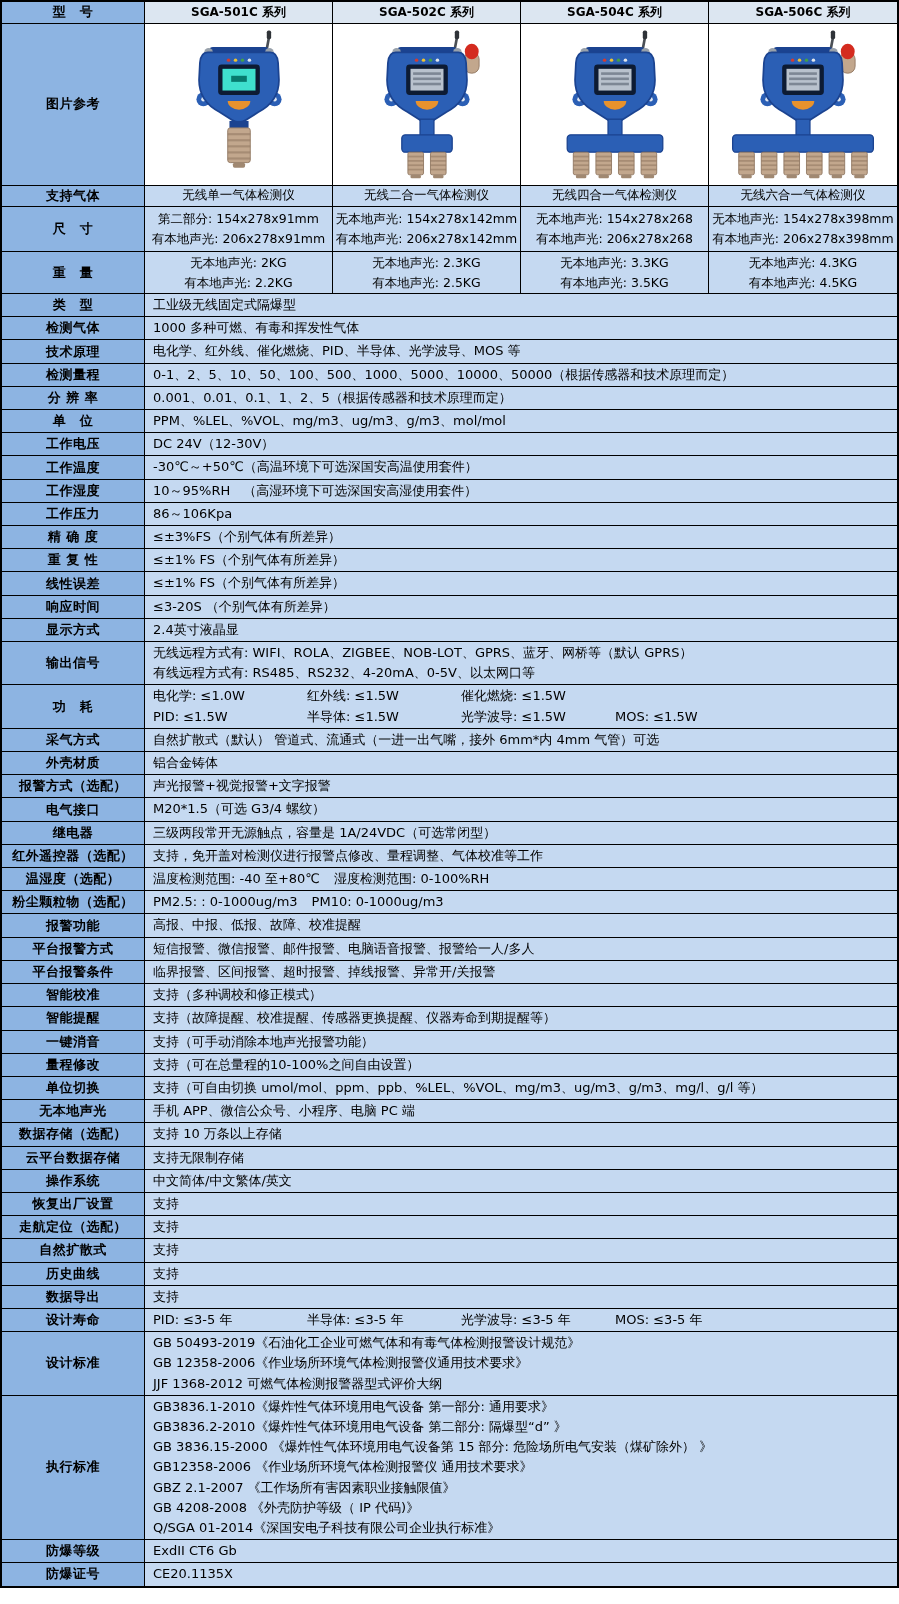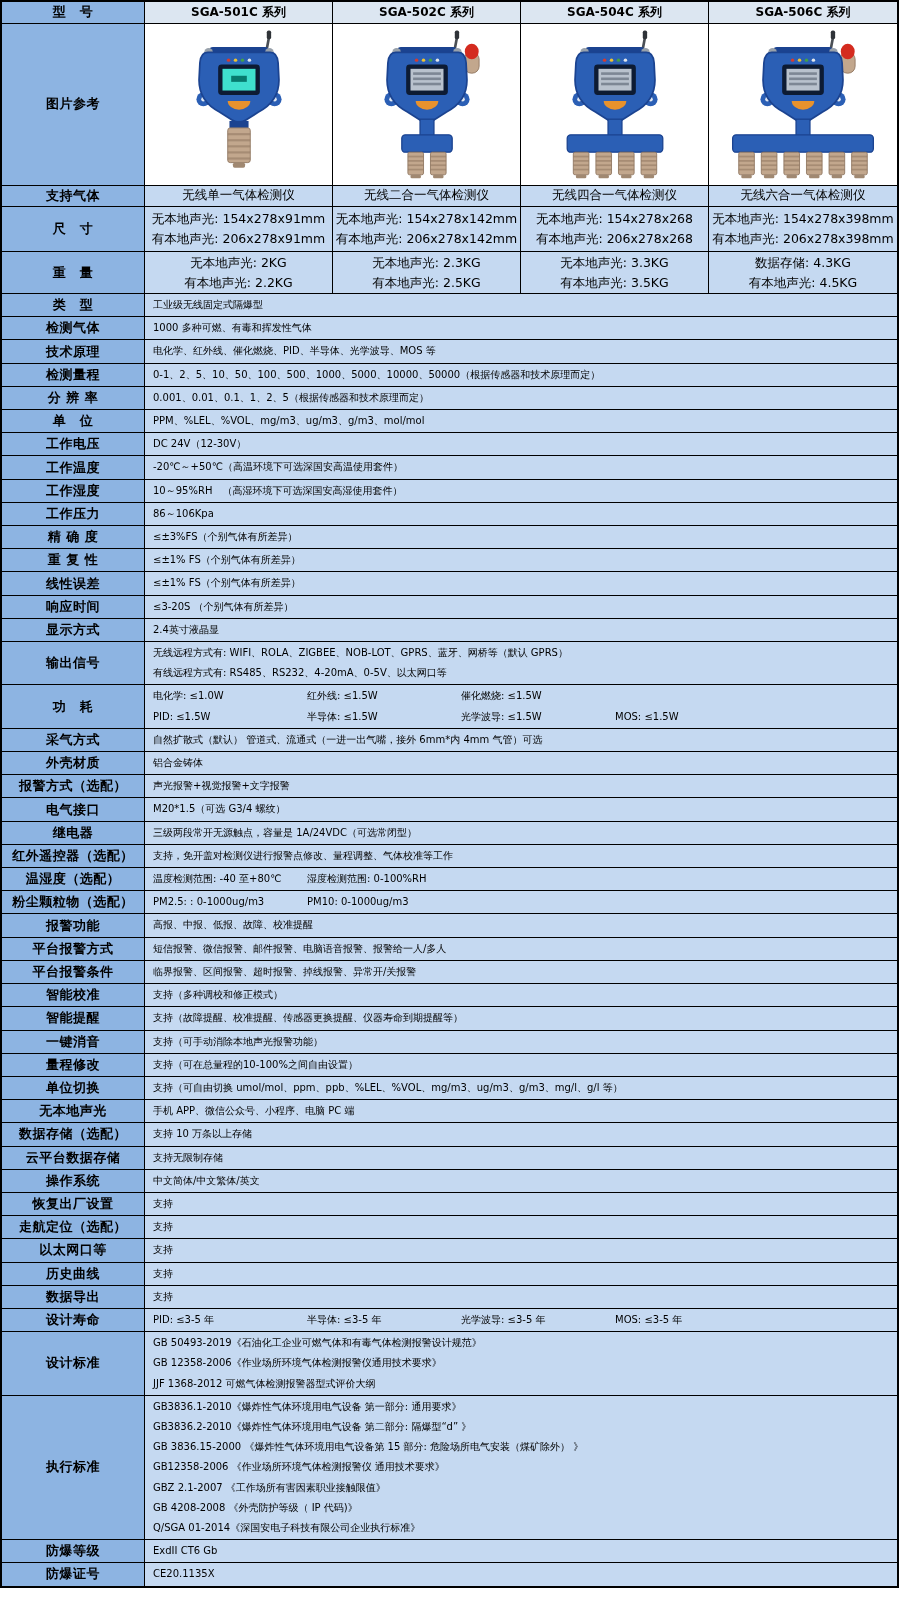--- a/index.html
+++ b/index.html
@@ -38,21 +38,21 @@
     font-weight: bold; font-size: 12px;
     align-items: center; text-align: center;
   }
   .image-row .td { height: 162px; }
   .image-row .img { background: var(--image-bg, #ffffff); align-items: center; justify-content: center; }
   .cell-center { align-items: center; text-align: center; font-size: 12.5px; }
   .support-row .td { min-height: 21.5px; }
   .size-row .td { height: 45px; }
   .weight-row .td { height: 42px; }
   .size-row .line, .weight-row .line { line-height: 20px; white-space: nowrap; }
-  .value { padding: 1px 12px 1px 8px; font-size: 10px; }
+  .value { padding: 1px 12px 1px 8px; font-size: 13px; }
   .value .line { line-height: 20.2px; white-space: nowrap; }
   .spec .td { min-height: 21.7px; }
   .seg { display: inline-block; min-width: 140px; margin-right: 14px; }
   .seg:last-child { margin-right: 0; min-width: 0; }
 </style>
 </head>
 <body>
 
 <div class="table">
 
@@ -258,21 +258,21 @@
     <div class="td label">支持气体</div>
     <div class="td cell-center">无线单一气体检测仪</div>
     <div class="td cell-center">无线二合一气体检测仪</div>
     <div class="td cell-center">无线四合一气体检测仪</div>
     <div class="td cell-center">无线六合一气体检测仪</div>
   </div>
 
   <div class="tr size-row">
     <div class="td label">尺　寸</div>
     <div class="td cell-center">
-      <div class="line">无本地声光: 154x278x91mm</div>
+      <div class="line">第二部分: 154x278x91mm</div>
       <div class="line">有本地声光: 206x278x91mm</div>
     </div>
     <div class="td cell-center">
       <div class="line">无本地声光: 154x278x142mm</div>
       <div class="line">有本地声光: 206x278x142mm</div>
     </div>
     <div class="td cell-center">
       <div class="line">无本地声光: 154x278x268</div>
       <div class="line">有本地声光: 206x278x268</div>
     </div>
@@ -290,21 +290,21 @@
     </div>
     <div class="td cell-center">
       <div class="line">无本地声光: 2.3KG</div>
       <div class="line">有本地声光: 2.5KG</div>
     </div>
     <div class="td cell-center">
       <div class="line">无本地声光: 3.3KG</div>
       <div class="line">有本地声光: 3.5KG</div>
     </div>
     <div class="td cell-center">
-      <div class="line">数据存储: 4.3KG</div>
+      <div class="line">无本地声光: 4.3KG</div>
       <div class="line">有本地声光: 4.5KG</div>
     </div>
   </div>
 
   <div id="specRows">
       <div class="tr two spec">
         <div class="td label">类　型</div>
         <div class="td value">
           <div class="line"><span class="seg">工业级无线固定式隔爆型</span></div>
         </div>
@@ -341,21 +341,21 @@
       </div>
       <div class="tr two spec">
         <div class="td label">工作电压</div>
         <div class="td value">
           <div class="line"><span class="seg">DC 24V（12-30V）</span></div>
         </div>
       </div>
       <div class="tr two spec">
         <div class="td label">工作温度</div>
         <div class="td value">
-          <div class="line"><span class="seg">-20℃～+50℃（高温环境下可选深国安高温使用套件）</span></div>
+          <div class="line"><span class="seg">-30℃～+50℃（高温环境下可选深国安高温使用套件）</span></div>
         </div>
       </div>
       <div class="tr two spec">
         <div class="td label">工作湿度</div>
         <div class="td value">
           <div class="line"><span class="seg">10～95%RH　（高湿环境下可选深国安高湿使用套件）</span></div>
         </div>
       </div>
       <div class="tr two spec">
         <div class="td label">工作压力</div>
@@ -533,21 +533,21 @@
           <div class="line"><span class="seg">支持</span></div>
         </div>
       </div>
       <div class="tr two spec">
         <div class="td label">走航定位（选配）</div>
         <div class="td value">
           <div class="line"><span class="seg">支持</span></div>
         </div>
       </div>
       <div class="tr two spec">
-        <div class="td label">以太网口等</div>
+        <div class="td label">自然扩散式</div>
         <div class="td value">
           <div class="line"><span class="seg">支持</span></div>
         </div>
       </div>
       <div class="tr two spec">
         <div class="td label">历史曲线</div>
         <div class="td value">
           <div class="line"><span class="seg">支持</span></div>
         </div>
       </div>

